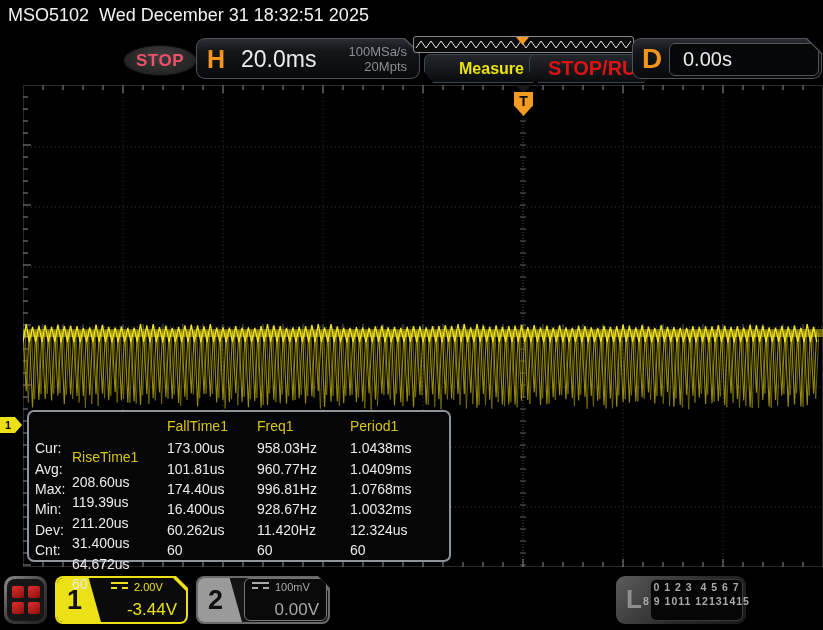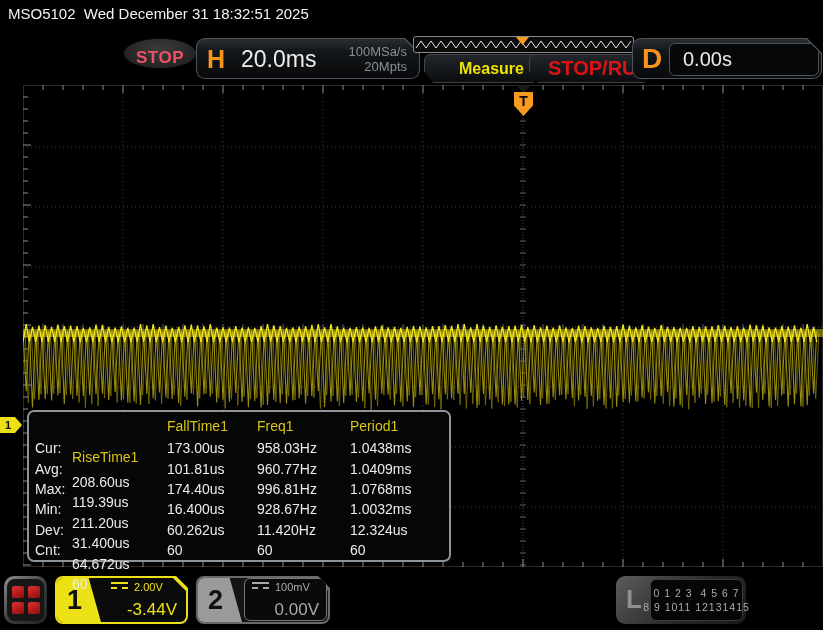--- a/index.html
+++ b/index.html
@@ -1,28 +1,28 @@
 <!DOCTYPE html>
 <html><head>
 <meta charset="utf-8">
 <style>
   html,body{margin:0;padding:0;background:#000;}
   #screen{position:relative;width:823px;height:630px;background:#000;overflow:hidden;
           font-family:"Liberation Sans",sans-serif;-webkit-font-smoothing:antialiased;}
 
   
   #titlebar{position:absolute;left:0;top:0;width:823px;height:30px;background:#000;}
-  #titlebar .txt{position:absolute;left:8px;top:5px;color:#f2f2f2;font-size:15px;white-space:pre;}
+  #titlebar .txt{position:absolute;left:8px;top:5px;color:#f2f2f2;font-size:18px;white-space:pre;}
 
   
   #logo{position:absolute;left:8px;top:41px;color:#f3d80e;font-family:"Liberation Serif",serif;
         font-weight:bold;font-size:35px;letter-spacing:0px;line-height:34px;}
-  #stop-badge{position:absolute;left:123px;top:38px;width:72px;height:29px;border-radius:50%;
+  #stop-badge{position:absolute;left:123px;top:45px;width:72px;height:29px;border-radius:50%;
         background:radial-gradient(ellipse at 50% 35%, #3c3c3c 0%, #242424 70%, #111 100%);
-        border:1px solid #0a0a0a;display:flex;align-items:flex-end;justify-content:center;}
+        border:1px solid #0a0a0a;display:flex;align-items:center;justify-content:center;}
   #stop-badge span{color:#ef5168;font-weight:bold;font-size:17px;letter-spacing:.5px;}
 
   .panel-outer{position:absolute;background:#4e545a;border-radius:9px;}
   .panel-inner{position:absolute;left:1px;top:1px;right:1px;bottom:1px;border-radius:8px;
         background:linear-gradient(#2a2e33 0%,#14171a 30%,#080a0b 100%);}
   .notch{clip-path:polygon(0 0,calc(100% - 15px) 0,100% 15px,100% 100%,0 100%);}
 
   #h-panel{left:196px;top:38px;width:224px;height:41px;}
   #h-label{position:absolute;left:10px;top:6px;color:#f7941d;font-weight:bold;font-size:25px;}
   #h-timebase{position:absolute;left:44px;top:7px;color:#ececec;font-size:23px;text-align:right;}
@@ -98,21 +98,21 @@
   #ch2-badge .ch-inner{background:#141414;clip-path:polygon(0 0,calc(100% - 13px) 0,100% 13px,100% 100%,0 100%);}
   #ch2-badge .ch-tab{background:#9a9a9a;}
   #ch2-badge .ch-l1,#ch2-badge .ch-l2{color:#a8a8a8;justify-content:space-between;}
   #ch2-box{position:absolute;left:48px;top:2px;right:3px;bottom:3px;border:1px solid #777;
         border-radius:6px;background:#0a0a0a;}
 
   #la-badge{position:absolute;left:616px;top:576px;width:130px;height:48px;border-radius:9px;
         background:linear-gradient(135deg,#5c5c5c,#262626 60%,#1a1a1a);}
   #la-label{position:absolute;left:10px;top:8px;color:#8f8f8f;font-weight:bold;font-size:26px;}
   #la-box{position:absolute;left:34px;top:3px;right:3px;bottom:3px;border-radius:6px;background:#060606;
-        border:1px solid #3c3c3c;display:flex;flex-direction:column;justify-content:center;align-items:center;}
+        border:1px solid #3c3c3c;display:flex;flex-direction:column;justify-content:flex-start;align-items:center;font-weight:bold;}
   #la-box div{color:#aaa;font-size:10.5px;line-height:14px;white-space:pre;letter-spacing:1px;}
 </style>
 </head>
 <body>
 
 <div id="screen">
 
   <div id="titlebar">
     <div class="txt">MSO5102  Wed December 31 18:32:51 2025</div>
   </div>

